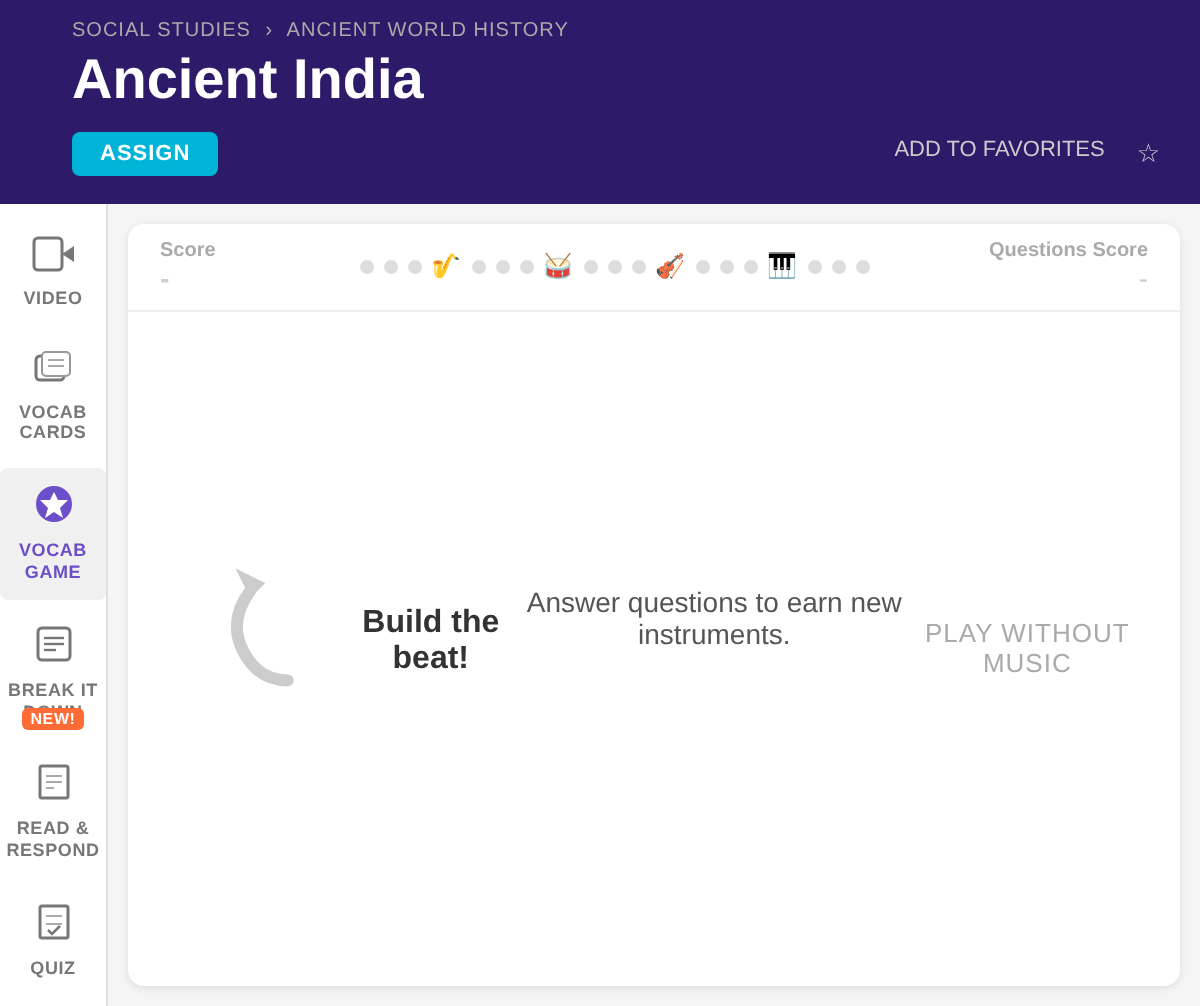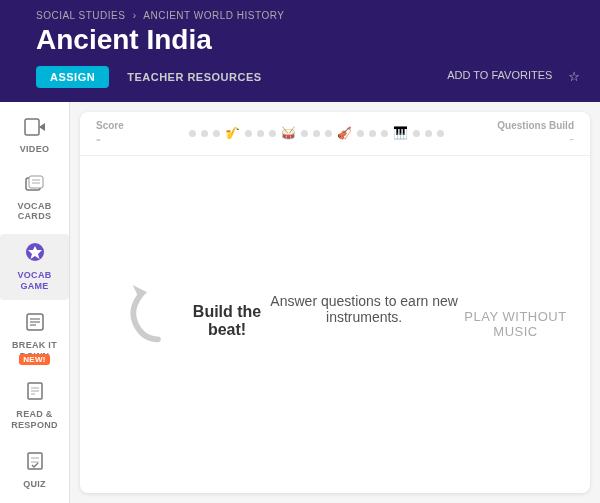--- a/index.html
+++ b/index.html
@@ -72,21 +72,21 @@
 
     
     .main-layout {
       display: flex;
       flex: 1;
       overflow: hidden;
     }
 
     
     .sidebar {
-      width: 70px;
+      width: 54px;
       background: #ffffff;
       border-right: 1px solid #e0e0e0;
       display: flex;
       flex-direction: column;
       align-items: center;
       padding: 8px 0;
       gap: 4px;
       flex-shrink: 0;
     }
     .sidebar-item {
@@ -275,21 +275,20 @@
 <div class="header">
   <div class="breadcrumb">
     <span>SOCIAL STUDIES</span>
     <span class="sep">›</span>
     <span>ANCIENT WORLD HISTORY</span>
   </div>
   <div class="page-title">Ancient India</div>
   <div class="header-tabs">
     <div class="header-tab-group">
       <div class="tab-assign">ASSIGN</div>
-      <div class="tab-teacher">TEACHER RESOURCES</div>
     </div>
     <div class="add-favorites">
       <span>ADD TO FAVORITES</span>
       <span class="star">☆</span>
     </div>
   </div>
 </div>
 
 <div class="main-layout">
 
@@ -394,21 +393,21 @@
           <span class="dot-icon">🎻</span>
           <div class="dot"></div>
           <div class="dot"></div>
           <div class="dot"></div>
           <span class="dot-icon">🎹</span>
           <div class="dot"></div>
           <div class="dot"></div>
           <div class="dot"></div>
         </div>
         <div style="display:flex;flex-direction:column;align-items:flex-end;min-width:70px;">
-          <div class="questions-label">Questions Build</div>
+          <div class="questions-label">Questions Score</div>
           <div class="questions-value">-</div>
         </div>
       </div>
 
       <div class="game-content">
 
         <div class="arrow-container">
           <svg class="arrow-svg" viewBox="0 0 120 100" fill="none" xmlns="http://www.w3.org/2000/svg">
             <path d="M80 85 Q60 85 50 65 Q40 45 55 25" stroke="#ccc" stroke-width="8" fill="none" stroke-linecap="round"></path>
             <polygon points="45,10 55,30 65,20" fill="#ccc"></polygon>

